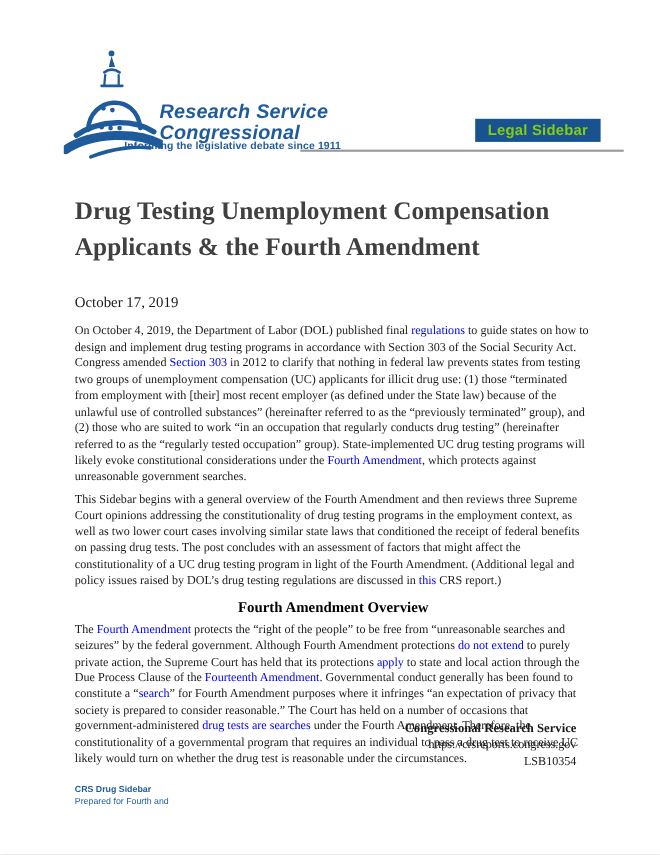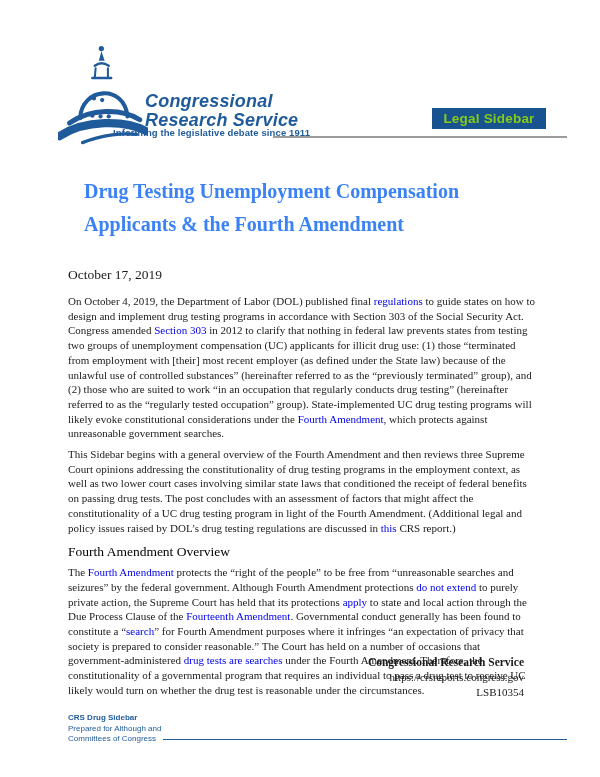--- a/index.html
+++ b/index.html
@@ -22,26 +22,26 @@
   }
   .header-rule{position:absolute;left:273px;top:136px;width:294px;height:2px;background:#9b9b9b;}
   .badge{
     position:absolute;left:432px;top:108px;width:114px;height:21px;background:#18528f;
     color:#84cc16;font-family:"Liberation Sans", sans-serif;font-weight:bold;font-size:13.5px;
     display:flex;align-items:center;justify-content:center;letter-spacing:.2px;
   }
   
   .main{position:absolute;left:68px;top:175px;width:470px;}
   h1{
-    margin:0 0 26px 16px;font-size:20px;line-height:33px;font-weight:bold;color:#3b82f6;
+    margin:0 0 26px 0;font-size:23px;line-height:33px;font-weight:bold;color:#404040;
     font-family:"Liberation Serif", serif;
   }
   .date{font-size:13.5px;margin:0 0 11px 0;}
   .main p{margin:0 0 6px 0;font-size:11px;line-height:14.7px;text-align:left;}
-  h2{margin:9px 0 5px 0;font-size:13.5px;font-weight:normal;color:#000;}
+  h2{margin:9px 0 5px 0;font-size:13.5px;font-weight:bold;color:#000;text-align:center;}
   .lnk{color:#0000ee;cursor:pointer;}
   
   .footer{position:absolute;right:76px;top:655px;text-align:right;font-size:11px;line-height:15px;}
   .footer .org-name{font-weight:bold;font-size:11.5px;}
   .bottom-note{
     position:absolute;left:68px;top:713px;
     font-family:"Liberation Sans", sans-serif;font-size:8px;line-height:10.5px;color:#1f5b9b;
   }
   .bottom-note .b{font-weight:bold;}
   .bottom-row{position:absolute;left:68px;top:734px;width:499px;display:flex;align-items:center;
@@ -70,22 +70,22 @@
     <path d="M14 98 C 40 80, 78 80, 100 94" stroke-width="6"></path>
     <circle cx="42" cy="89" r="2.6" fill="#1f5b9b" stroke="none"></circle>
     <circle cx="52" cy="90" r="2.6" fill="#1f5b9b" stroke="none"></circle>
     <circle cx="62" cy="90" r="2.6" fill="#1f5b9b" stroke="none"></circle>
 
     <path d="M2 114 C 32 94, 82 94, 108 108" stroke-width="10"></path>
     <path d="M30 122 C 55 112, 80 110, 96 112" stroke-width="4"></path>
   </svg>
 
   <div class="org">
+    <div>Research Service</div>
     <div>Congressional</div>
-    <div>Research Service</div>
   </div>
 
   <div class="tagline">Informing the legislative debate since 1911</div>
   <div class="header-rule"></div>
   <div class="badge">Legal Sidebar</div>
 
   <div class="main">
     <h1>Drug Testing Unemployment Compensation Applicants &amp; the Fourth Amendment</h1>
     <div class="date">October 17, 2019</div>
 
@@ -97,20 +97,16 @@
   </div>
 
   <div class="footer">
     <div class="org-name">Congressional Research Service</div>
     <div>https://crsreports.congress.gov</div>
     <div>LSB10354</div>
   </div>
 
   <div class="bottom-note">
     <div class="b">CRS Drug Sidebar</div>
-    <div>Prepared for Although and</div>
-  </div>
-  <div class="bottom-row">
-    <span>Committees of Congress</span>
-    <span class="bottom-rule"></span>
+    <div>Prepared for Fourth and</div>
   </div>
 
 </div>
 
 </body></html>

